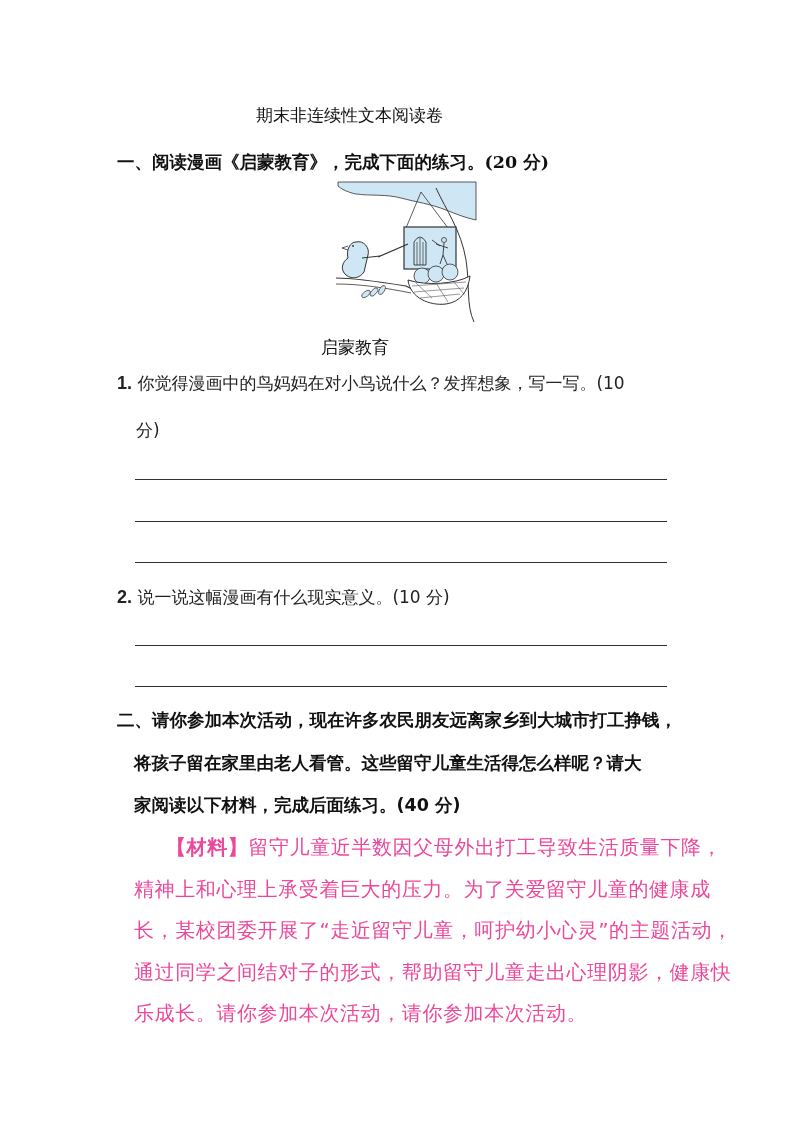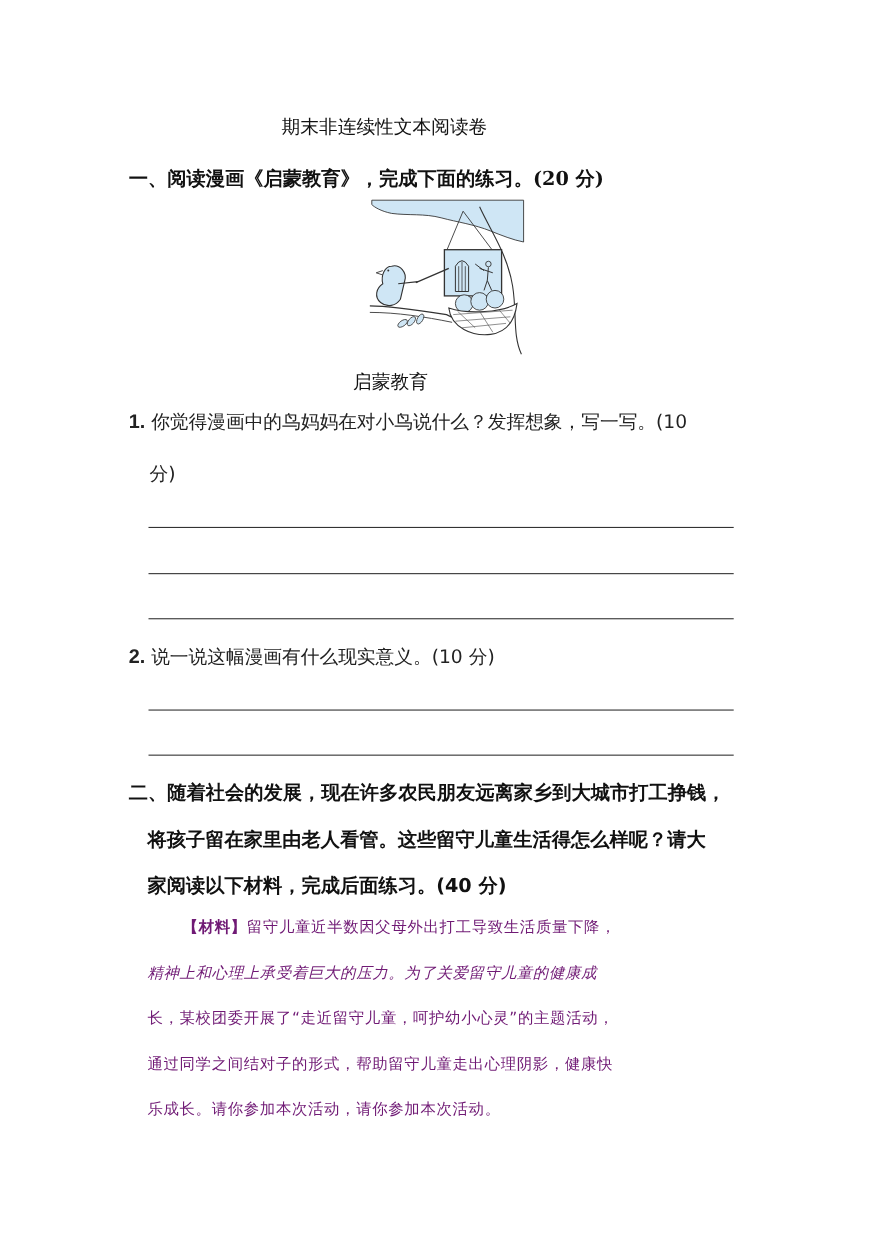--- a/index.html
+++ b/index.html
@@ -5,21 +5,21 @@
     html, body { margin: 0; padding: 0; background: #ffffff; }
     body { width: 793px; height: 1122px; position: relative; overflow: hidden;
            font-family: "DejaVu Sans", "Liberation Sans", sans-serif; color: #111; }
     .abs { position: absolute; white-space: nowrap; }
     .title { left: 0; width: 699px; top: 104px; text-align: center; font-size: 17px; }
     .sec { font-size: 17.5px; font-weight: bold; }
     .serif { font-family: "DejaVu Serif", "Liberation Serif", serif; }
     .num { font-family: "Liberation Sans", sans-serif; font-weight: bold; font-size: 18px; }
     .q { font-size: 17px; color: #222; }
     .line { position: absolute; left: 135px; width: 532px; height: 1px; background: #333; }
-    .mat { font-size: 14px; color: #701a75; letter-spacing: 0.6px; }
+    .mat { font-size: 20px; color: #ec4899; letter-spacing: 0.6px; }
     .caption { left: 0; width: 710px; top: 336px; text-align: center; font-size: 17px; }
     .illus { position: absolute; left: 336px; top: 180px; width: 142px; height: 145px; }
   </style>
 </head>
 <body>
 
 <div>
 
   <div class="abs title">期末非连续性文本阅读卷</div>
 
@@ -81,25 +81,25 @@
   <div class="line" style="top:562px;"></div>
 
   <div class="abs q" style="left:117px; top:586px;">
     <span class="num">2.</span>
     <span>说一说这幅漫画有什么现实意义。(10 分)</span>
   </div>
 
   <div class="line" style="top:645px;"></div>
   <div class="line" style="top:686px;"></div>
 
-  <div class="abs sec" style="left:117px; top:708px;">二、随着社会的发展，现在许多农民朋友远离家乡到大城市打工挣钱，</div>
+  <div class="abs sec" style="left:117px; top:708px;">二、请你参加本次活动，现在许多农民朋友远离家乡到大城市打工挣钱，</div>
   <div class="abs sec" style="left:134px; top:751px;">将孩子留在家里由老人看管。这些留守儿童生活得怎么样呢？请大</div>
   <div class="abs sec" style="left:134px; top:793px;">家阅读以下材料，完成后面练习。(40 分)</div>
 
   <div class="abs mat" style="left:166px; top:834px;">
     <span style="font-weight:bold;">【材料】</span><span>留守儿童近半数因父母外出打工导致生活质量下降，</span>
   </div>
-  <div class="abs mat" style="left:134px; top:876px;font-style:italic;">精神上和心理上承受着巨大的压力。为了关爱留守儿童的健康成</div>
+  <div class="abs mat" style="left:134px; top:876px;">精神上和心理上承受着巨大的压力。为了关爱留守儿童的健康成</div>
   <div class="abs mat" style="left:134px; top:917px;">长，某校团委开展了“走近留守儿童，呵护幼小心灵”的主题活动，</div>
   <div class="abs mat" style="left:134px; top:959px;">通过同学之间结对子的形式，帮助留守儿童走出心理阴影，健康快</div>
   <div class="abs mat" style="left:134px; top:1000px;">乐成长。请你参加本次活动，请你参加本次活动。</div>
 
 </div>
 
 </body></html>

